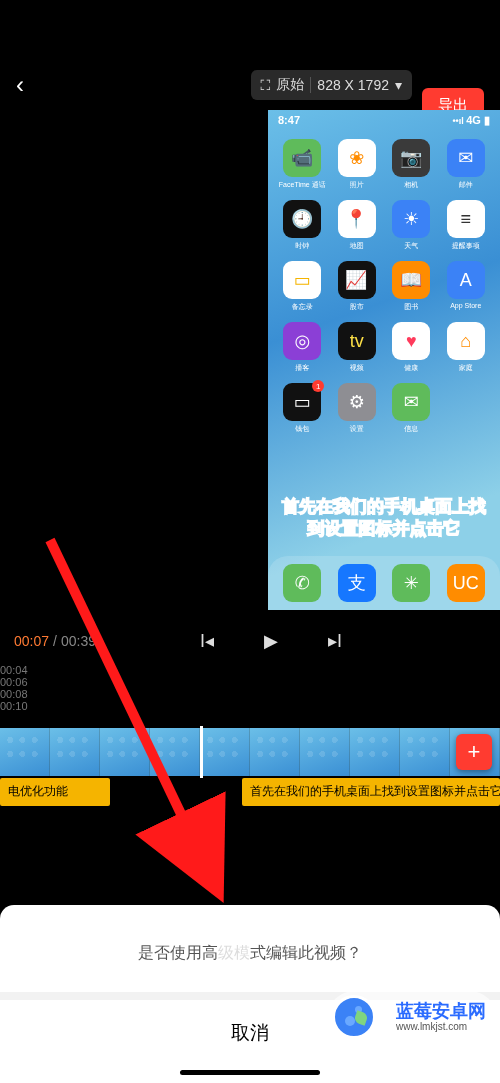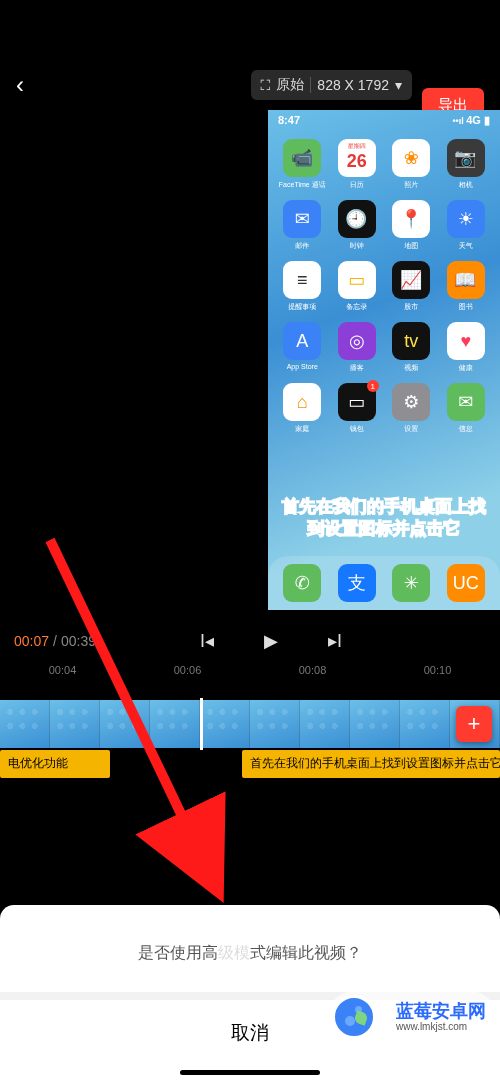--- a/index.html
+++ b/index.html
@@ -145,21 +145,22 @@
     justify-content: center;
     gap: 50px;
     font-size: 18px;
     color: #ddd;
   }
   .ruler {
     display: flex;
     justify-content: space-around;
     color: #777;
     font-size: 11px;
-    padding: 2px 0 24px 0;
+    padding: 2px 0 16px 0;
+    flex-direction: column;
   }
   .timeline-wrap {
     position: relative;
     height: 50px;
   }
   .film {
     display: flex;
     height: 48px;
     overflow: hidden;
   }
@@ -327,27 +328,20 @@
     <div class="status">
       <span>8:47</span>
       <span><span style="font-size:9px">••ıl </span><span>4G</span> ▮</span>
     </div>
     <div class="icon-grid" id="grid">
         <div class="app">
           <div class="ic" style="background: rgb(95, 187, 91); color: rgb(255, 255, 255);">📹</div>
           <div class="lbl">FaceTime 通话</div>
         </div>
         <div class="app">
-          <div class="ic" style="background: rgb(255, 255, 255); color: rgb(229, 57, 53);">
-            <div style="font-size:6px;color:#e53935;position:absolute;top:3px">星期四</div>
-            <div style="font-size:18px;font-weight:700;margin-top:6px">26</div>
-          </div>
-          <div class="lbl">日历</div>
-        </div>
-        <div class="app">
           <div class="ic" style="background: rgb(255, 255, 255); color: rgb(255, 140, 0);">❀</div>
           <div class="lbl">照片</div>
         </div>
         <div class="app">
           <div class="ic" style="background: rgb(58, 58, 58); color: rgb(255, 255, 255);">📷</div>
           <div class="lbl">相机</div>
         </div>
         <div class="app">
           <div class="ic" style="background: rgb(59, 130, 246); color: rgb(255, 255, 255);">✉︎</div>
           <div class="lbl">邮件</div>

